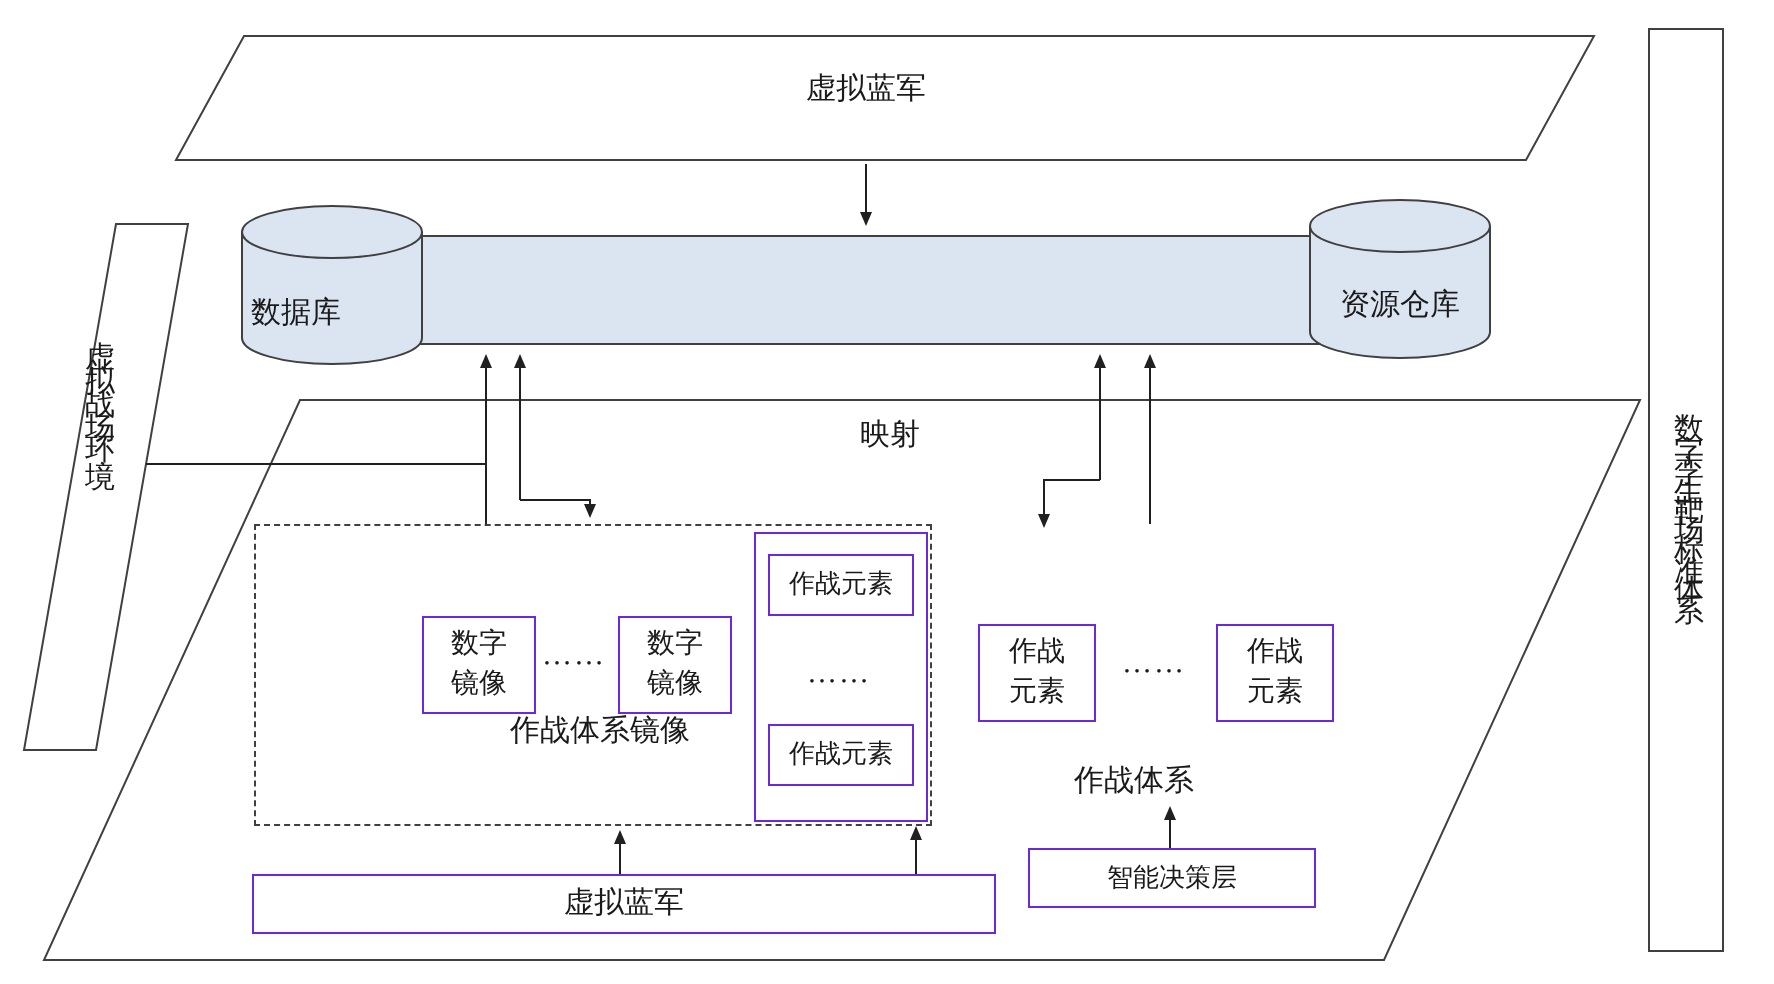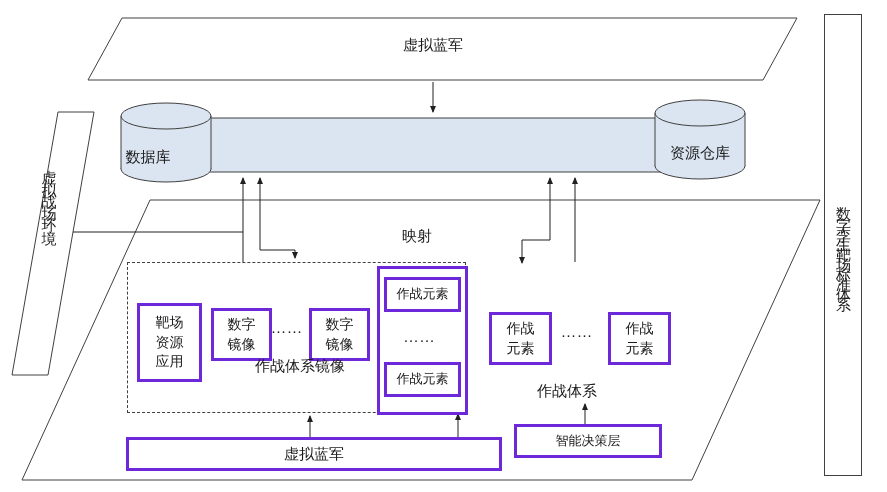--- a/index.html
+++ b/index.html
@@ -1,21 +1,21 @@
 <!DOCTYPE html>
 <html><head>
 <meta charset="utf-8">
 <style>
   html,body{margin:0;padding:0;background:#ffffff;}
   body{font-family:"Liberation Serif","DejaVu Serif",serif;color:#1a1a1a;}
   .stage{position:relative;width:887px;height:492px;background:#fff;overflow:hidden;}
   .stage svg{position:absolute;left:0;top:0;}
   .lbl{position:absolute;font-size:15px;line-height:1.2;}
   .center{text-align:center;}
-  .box{position:absolute;border:3px solid #6d28d9;background:#fff;
+  .box{position:absolute;border:1px solid #6d28d9;background:#fff;
        display:flex;align-items:center;justify-content:center;
        font-size:14px;text-align:center;white-space:pre-line;line-height:1.4;}
   .nowrap{white-space:nowrap;}
   .dashed{position:absolute;border:1px dashed #404040;background:transparent;}
   .vtext{writing-mode:vertical-rl;text-orientation:upright;}
   .rightbar{position:absolute;border:1px solid #404040;background:#fff;
        display:flex;align-items:center;justify-content:center;font-size:15px;}
   .dots{position:absolute;font-size:15px;letter-spacing:1px;text-align:center;}
 </style>
 </head>
@@ -71,31 +71,28 @@
 
   <div class="lbl center" style="left:363px;top:36px;width:140px;">虚拟蓝军</div>
 
 
   <div class="lbl center" style="left:103px;top:148px;width:90px;">数据库</div>
 
   <div class="lbl center" style="left:655px;top:144px;width:90px;">资源仓库</div>
 
   <div class="lbl vtext" style="left:40px;top:158px;letter-spacing:12px;">虚拟战场环境</div>
 
-  <div class="lbl center" style="left:392px;top:209px;width:50px;margin-top:18px;">映射</div>
+  <div class="lbl center" style="left:420px;top:209px;width:50px;">映射</div>
 
   <div class="rightbar" style="left:824px;top:14px;width:36px;height:460px;">
     <span class="vtext" style="letter-spacing:10px;">数字孪生靶场标准体系</span>
   </div>
 
   <div class="dashed" style="left:127px;top:262px;width:337px;height:149px;"></div>
 
-  <div class="box" style="left:137px;top:303px;width:59px;height:73px;">靶场
-资源
-应用</div>
 
   <div class="box" style="left:211px;top:308px;width:55px;height:47px;">数字
 镜像</div>
 
   <div class="dots" style="left:266px;top:320px;width:42px;">……</div>
 
   <div class="box" style="left:309px;top:308px;width:55px;height:47px;">数字
 镜像</div>
 
   <div class="lbl center" style="left:240px;top:357px;width:120px;">作战体系镜像</div>

